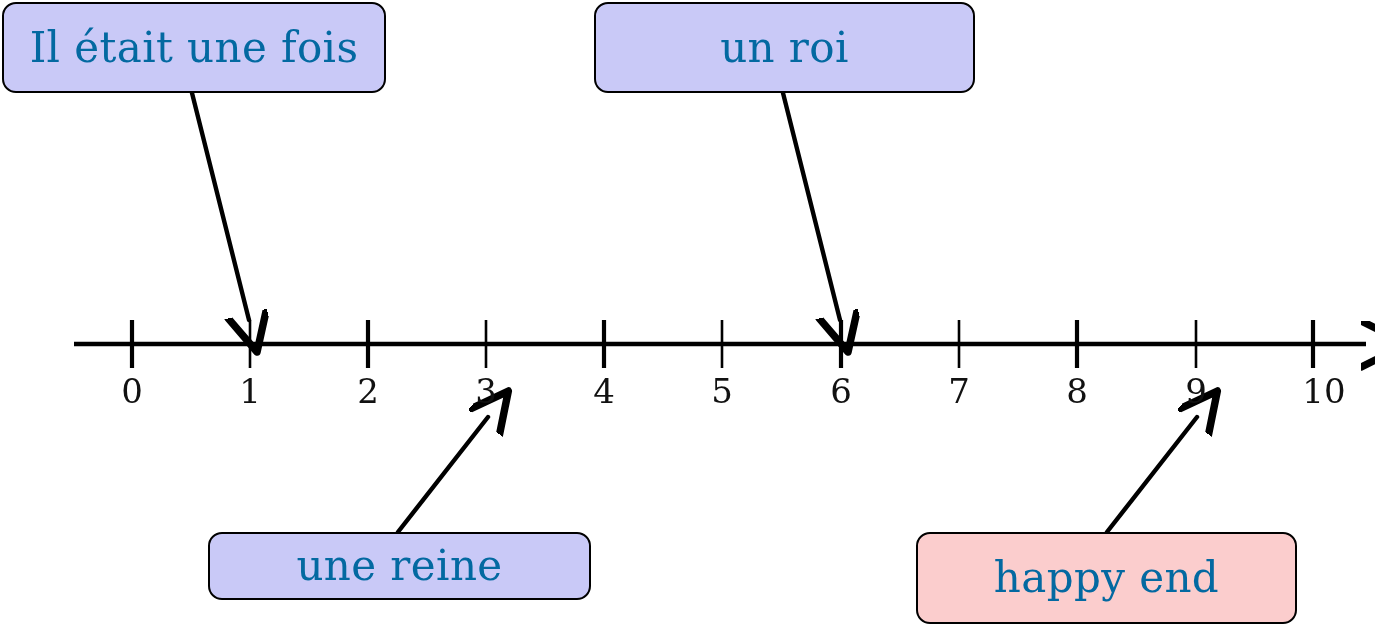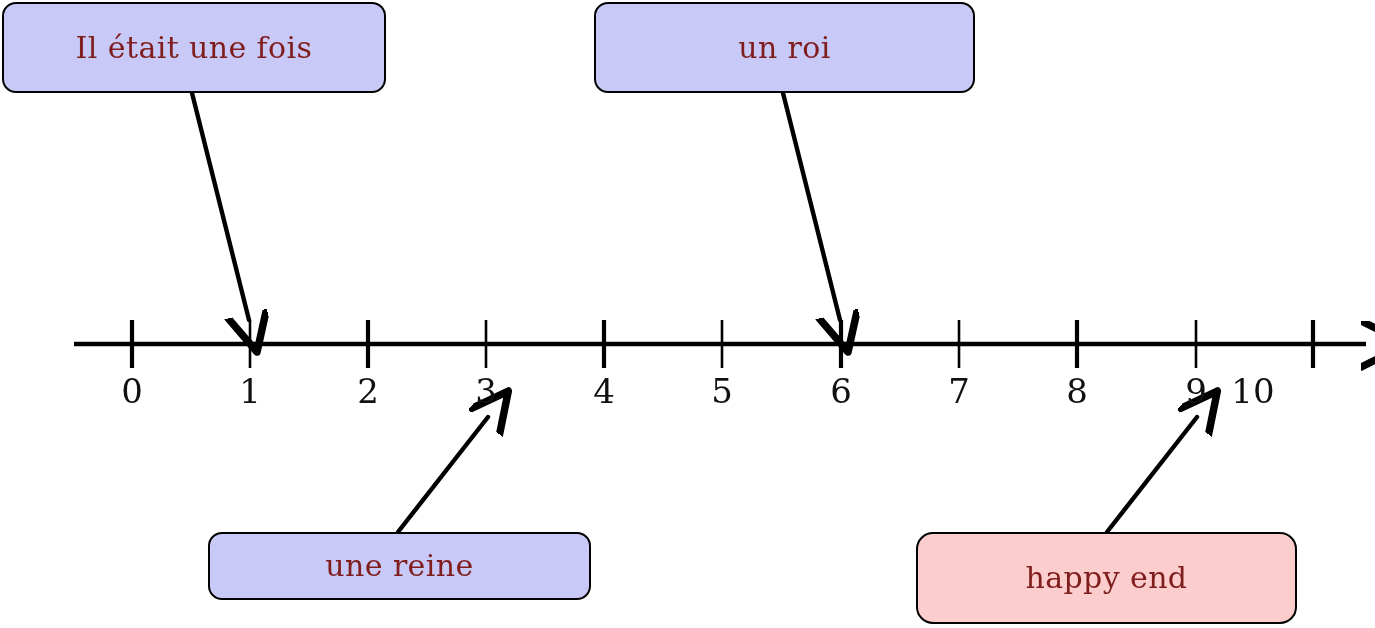--- a/index.html
+++ b/index.html
@@ -28,22 +28,22 @@
     position: absolute;
     box-sizing: border-box;
     border: 2.2px solid #000000;
     border-radius: 14px;
     display: flex;
     align-items: center;
     justify-content: center;
   }
   .node-label {
     font-family: "DejaVu Serif", "Liberation Serif", serif;
-    font-size: 30px;
-    color: #7f1d1d;
+    font-size: 42px;
+    color: #0369a1;
     letter-spacing: 0.4px;
     white-space: nowrap;
     line-height: 1;
   }
   .tick-label {
     position: absolute;
     font-family: "DejaVu Serif", "Liberation Serif", serif;
     font-size: 34px;
     color: #111111;
     text-align: center;
@@ -95,32 +95,32 @@
       <div class="tick-label" style="left: 132px; top: 374px;">0</div>
       <div class="tick-label" style="left: 250px; top: 374px;">1</div>
       <div class="tick-label" style="left: 368px; top: 374px;">2</div>
       <div class="tick-label" style="left: 486px; top: 374px;">3</div>
       <div class="tick-label" style="left: 604px; top: 374px;">4</div>
       <div class="tick-label" style="left: 722px; top: 374px;">5</div>
       <div class="tick-label" style="left: 841px; top: 374px;">6</div>
       <div class="tick-label" style="left: 959px; top: 374px;">7</div>
       <div class="tick-label" style="left: 1077px; top: 374px;">8</div>
       <div class="tick-label" style="left: 1196px; top: 374px;">9</div>
-      <div class="tick-label" style="left: 1253px; top: 374px;">10</div>
+      <div class="tick-label" style="left: 1324px; top: 374px;">10</div>
     </div>
 
   <div class="node-box" id="node-0" style="left: 2px; top: 2px; width: 384px; height: 91px; background: rgb(201, 201, 247); border-color: rgb(0, 0, 0);">
     <span class="node-label">Il était une fois</span>
   </div>
 
   <div class="node-box" id="node-1" style="left: 594px; top: 2px; width: 381px; height: 91px; background: rgb(201, 201, 247); border-color: rgb(0, 0, 0);">
     <span class="node-label">un roi</span>
   </div>
 
   <div class="node-box" id="node-2" style="left: 208px; top: 532px; width: 383px; height: 68px; background: rgb(201, 201, 247); border-color: rgb(0, 0, 0);">
     <span class="node-label">une reine</span>
   </div>
 
-  <div class="node-box" id="node-3" style="left: 916px; top: 532px; width: 381px; height: 92px; background: rgb(251, 205, 205); border-color: rgb(0, 0, 0); border-radius: 17px;">
+  <div class="node-box" id="node-3" style="left: 916px; top: 532px; width: 381px; height: 92px; background: rgb(251, 205, 205); border-color: rgb(0, 0, 0);">
     <span class="node-label">happy end</span>
   </div>
 
 </div>
 
 </body></html>

